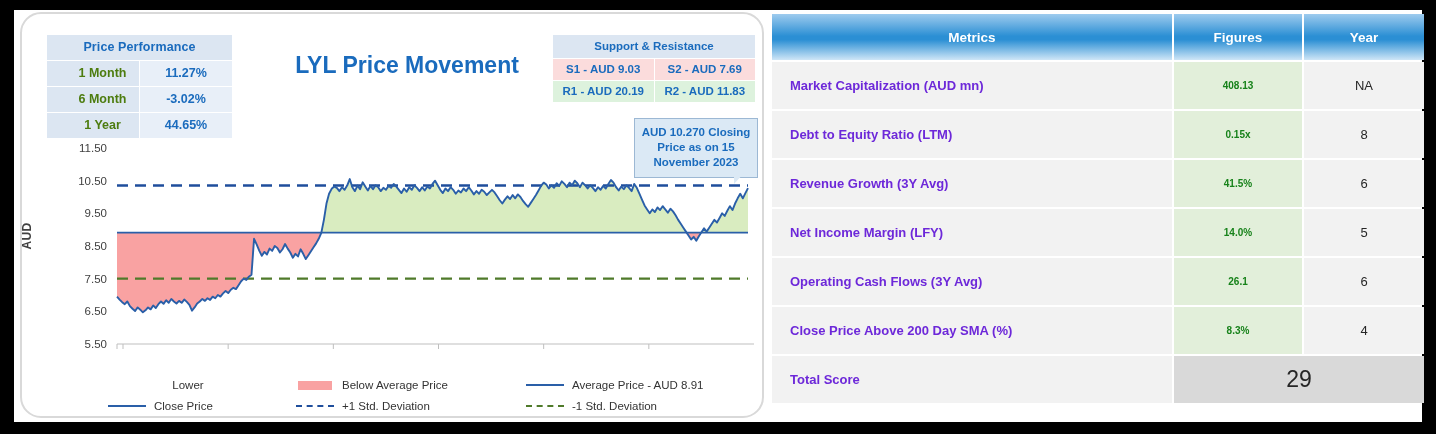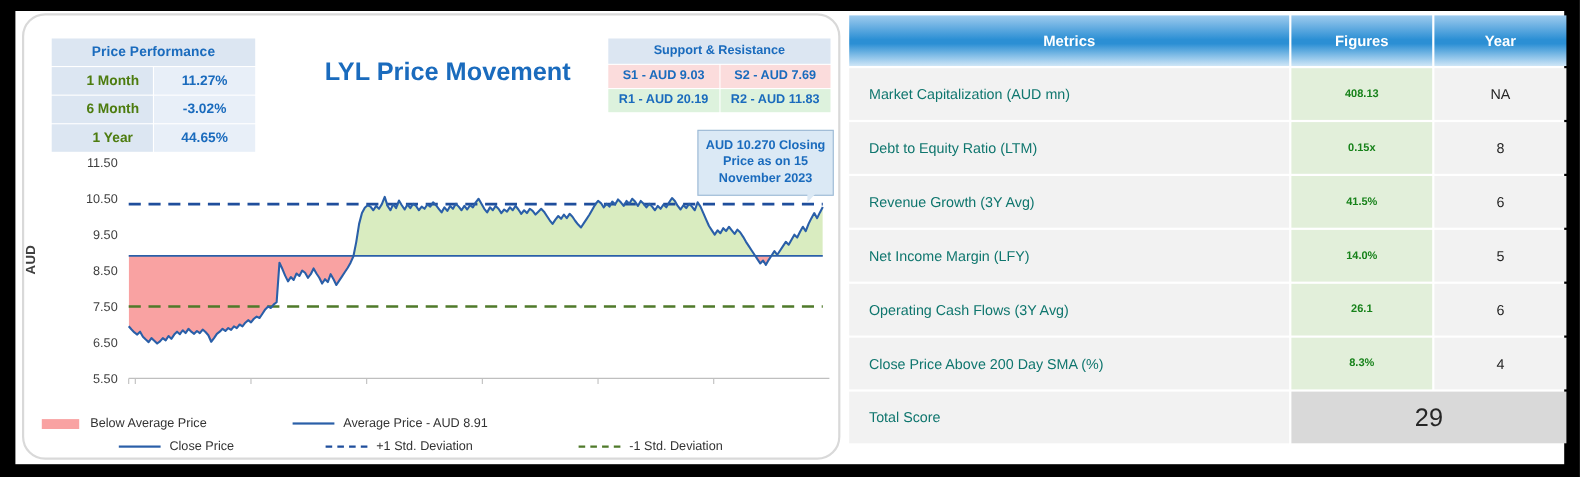--- a/index.html
+++ b/index.html
@@ -195,23 +195,23 @@
     color: #ffffff;
     font-size: 13.5px;
     font-weight: bold;
     height: 46px;
     text-align: center;
     border: none;
   }
   #metrics-table td { border: none; height: 47px; }
   .c-metric {
     background: #f2f2f2;
-    color: #0f766e;
+    color: #6d28d9;
     font-size: 13px;
-    font-weight: normal;
+    font-weight: bold;
     padding-left: 18px;
     text-align: left;
   }
   .c-figure {
     background: #e2efda;
     color: #17821a;
     font-size: 10px;
     font-weight: bold;
     text-align: center;
   }
@@ -321,20 +321,24 @@
             <line x1="95" y1="138.66666666666669" x2="726" y2="138.66666666666669" stroke="#4f7a2a" stroke-width="2.4" stroke-dasharray="11,7"></line>
             <polyline points="95.00,156.63 97.59,159.57 100.17,162.19 102.76,164.15 105.34,161.53 107.93,166.11 110.52,168.72 113.10,171.01 115.69,167.41 118.27,169.70 120.86,172.31 123.45,170.35 126.03,167.41 128.62,169.37 131.20,165.45 133.79,168.07 136.38,164.15 138.96,161.53 141.55,163.82 144.14,160.23 146.72,162.84 149.31,158.92 151.89,161.53 154.48,163.49 157.07,160.88 159.65,162.84 162.24,159.57 164.82,161.86 167.41,164.80 170.00,170.68 172.58,167.41 175.17,163.49 177.75,161.53 180.34,158.92 182.93,160.88 185.51,158.27 188.10,159.90 190.68,156.63 193.27,158.27 195.86,155.00 198.44,156.63 201.03,153.37 203.61,151.08 206.20,153.04 208.79,149.77 211.37,147.81 213.96,149.12 216.55,145.20 219.13,141.28 221.72,138.67 224.30,139.97 226.89,136.71 229.48,134.75 232.06,98.81 234.65,104.37 237.23,110.57 239.82,115.80 242.41,111.88 244.99,114.49 247.58,108.61 250.16,110.90 252.75,106.00 255.34,107.96 257.92,112.53 260.51,109.27 263.09,104.04 265.68,108.61 268.27,112.53 270.85,117.76 273.44,113.84 276.02,116.45 278.61,109.27 281.20,113.84 283.78,119.07 286.37,115.15 288.95,111.23 291.54,107.31 294.13,103.39 296.71,98.81 299.30,92.93 301.89,79.87 304.47,63.53 307.06,53.73 309.64,48.83 312.23,46.55 314.82,47.85 317.40,51.12 319.99,47.20 322.57,49.81 325.16,45.57 327.75,39.03 330.33,47.20 332.92,51.12 335.50,45.57 338.09,49.16 340.68,42.30 343.26,46.55 345.85,50.47 348.43,45.89 351.02,49.16 353.61,45.24 356.19,47.20 358.78,51.12 361.36,47.85 363.95,49.81 366.54,45.89 369.12,47.85 371.71,43.93 374.30,46.55 376.88,49.81 379.47,53.08 382.05,48.51 384.64,51.77 387.23,47.20 389.81,49.81 392.40,45.24 394.98,47.85 397.57,51.12 400.16,47.20 402.74,50.47 405.33,46.55 407.91,48.51 410.50,43.93 413.09,40.67 415.67,45.24 418.26,49.81 420.84,53.08 423.43,48.51 426.02,51.12 428.60,47.20 431.19,49.81 433.77,53.73 436.36,50.47 438.95,52.43 441.53,48.51 444.12,51.12 446.70,47.20 449.29,50.47 451.88,54.39 454.46,51.12 457.05,53.73 459.64,49.81 462.22,51.77 464.81,55.04 467.39,52.43 469.98,49.81 472.57,52.43 475.15,56.35 477.74,60.27 480.32,63.53 482.91,59.61 485.50,56.35 488.08,58.96 490.67,55.04 493.25,58.31 495.84,54.39 498.43,57.00 501.01,60.92 503.60,64.19 506.18,66.80 508.77,62.88 511.36,58.96 513.94,55.04 516.53,50.47 519.11,45.89 521.70,42.63 524.29,44.59 526.87,48.51 529.46,45.24 532.05,47.85 534.63,43.28 537.22,45.89 539.80,41.32 542.39,43.93 544.98,47.20 547.56,42.63 550.15,45.24 552.73,40.67 555.32,43.28 557.91,47.20 560.49,42.63 563.08,45.24 565.66,48.51 568.25,45.24 570.84,47.85 573.42,51.12 576.01,47.20 578.59,49.81 581.18,45.89 583.77,48.51 586.35,43.93 588.94,40.01 591.52,42.63 594.11,47.20 596.70,50.47 599.28,46.55 601.87,49.16 604.45,45.24 607.04,47.85 609.63,51.12 612.21,43.93 614.80,47.85 617.39,53.73 619.97,59.61 622.56,65.49 625.14,69.41 627.73,73.33 630.32,69.41 632.90,72.03 635.49,67.45 638.07,70.07 640.66,66.15 643.25,69.41 645.83,72.68 648.42,68.76 651.00,71.37 653.59,75.29 656.18,79.87 658.76,83.79 661.35,87.71 663.93,91.63 666.52,95.55 669.11,99.47 671.69,96.85 674.28,100.77 676.86,96.20 679.45,92.28 682.04,88.36 684.62,91.63 687.21,87.71 689.80,83.79 692.38,79.87 694.97,82.48 697.55,77.91 700.14,73.33 702.73,75.95 705.31,70.72 707.90,66.15 710.48,70.07 713.07,63.53 715.66,58.31 718.24,53.73 720.83,58.31 723.41,53.08 726.00,48.18" fill="none" stroke="#2a5fa8" stroke-width="1.9" stroke-linejoin="round"></polyline>
           </g>
     </svg>
 
     <div id="callout">AUD 10.270 Closing Price as on 15 November 2023</div>
     <div id="callout-tail"></div>
 
     <div id="legend">
       <div class="legend-row">
+        <div class="legend-item" style="width:260px;justify-content:center;">
+          <span class="mk mk-none"></span>
+          <span class="lbl">Lower</span>
+        </div>
         <div class="legend-item" style="width:230px;">
           <span class="mk mk-fill"></span>
           <span class="lbl">Below Average Price</span>
         </div>
         <div class="legend-item">
           <span class="mk mk-line"></span>
           <span class="lbl">Average Price - AUD 8.91</span>
         </div>
       </div>
       <div class="legend-row">

